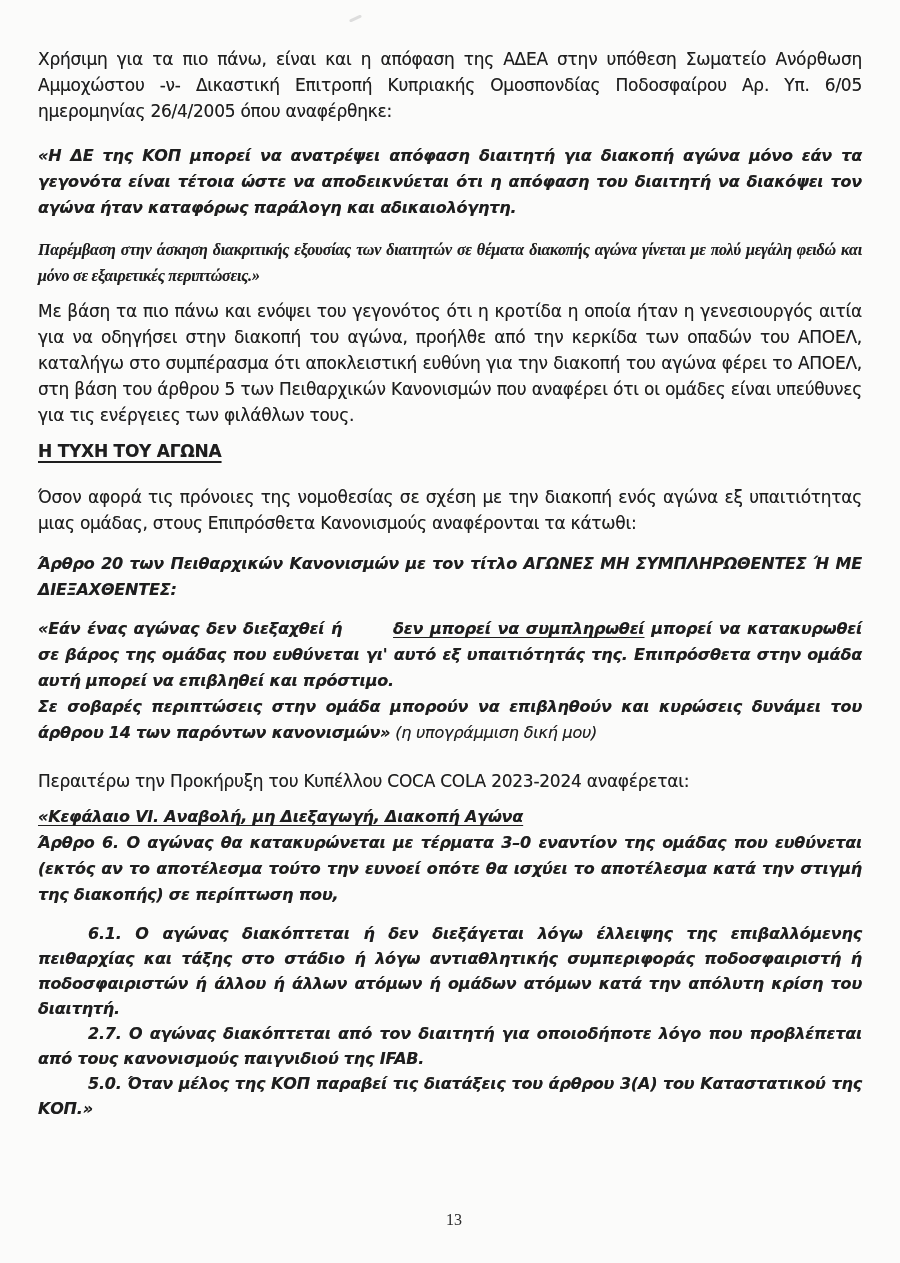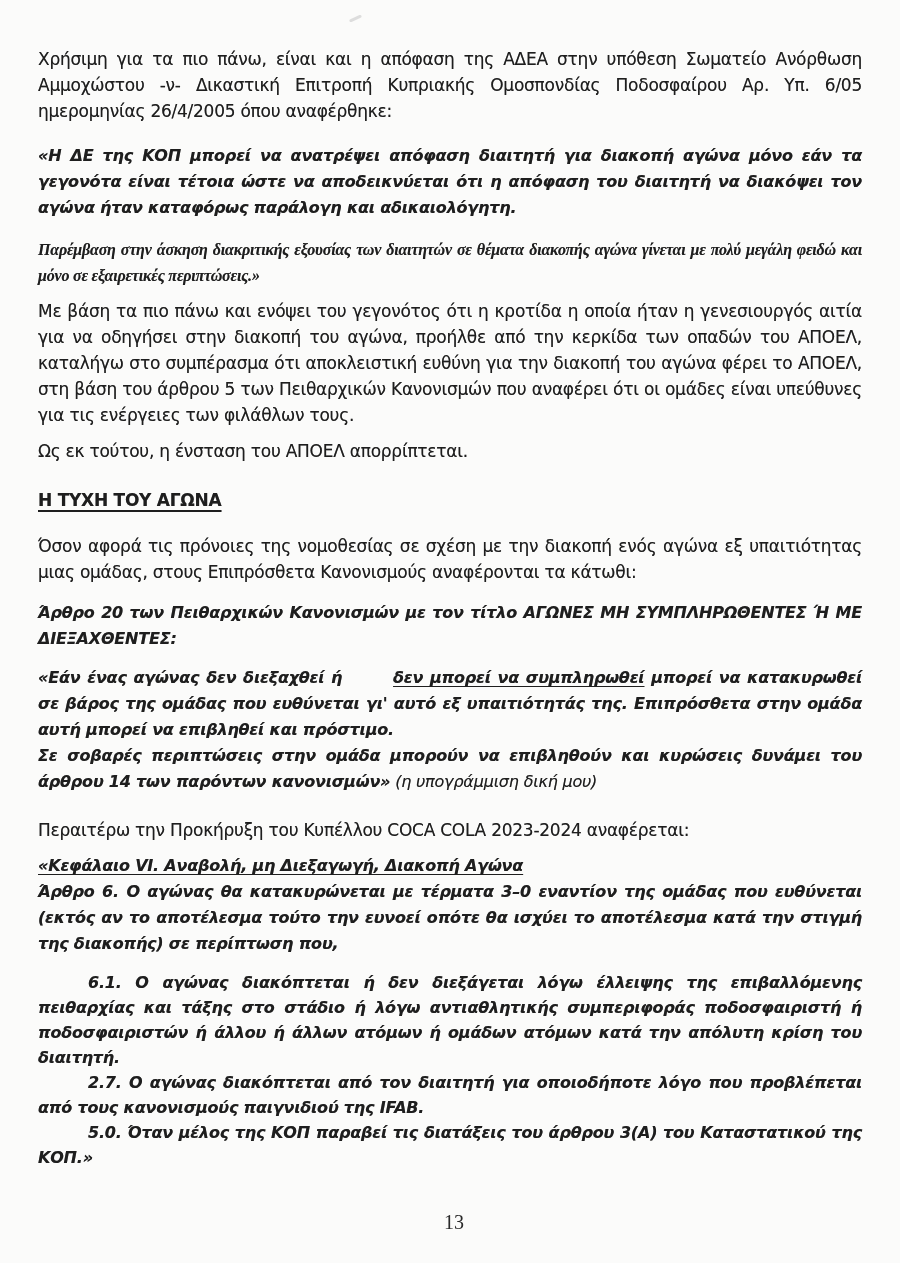--- a/index.html
+++ b/index.html
@@ -63,21 +63,21 @@
   .g22 { margin-bottom: 22px !important; }
   .g23 { margin-bottom: 23px !important; }
 
   .page-number {
     position: absolute;
     left: 8px;
     right: 0;
     top: 1211px;
     text-align: center;
     font-family: "Liberation Serif", serif;
-    font-size: 20px;
+    font-size: 16px;
     color: #2a2a2a;
   }
 
   .smudge {
     position: absolute;
     left: 349px;
     top: 17px;
     width: 13px;
     height: 3px;
     background: #c4c4c4;
@@ -96,21 +96,20 @@
   <div class="text-block">
 
     <p class="g19">Χρήσιμη για τα πιο πάνω, είναι και η απόφαση της ΑΔΕΑ στην υπόθεση Σωματείο Ανόρθωση Αμμοχώστου -ν- Δικαστική Επιτροπή Κυπριακής Ομοσπονδίας Ποδοσφαίρου Αρ. Υπ. 6/05 ημερομηνίας 26/4/2005 όπου αναφέρθηκε:</p>
 
     <p class="bi g16">«Η ΔΕ της ΚΟΠ μπορεί να ανατρέψει απόφαση διαιτητή για διακοπή αγώνα μόνο εάν τα γεγονότα είναι τέτοια ώστε να αποδεικνύεται ότι η απόφαση του διαιτητή να διακόψει τον αγώνα ήταν καταφόρως παράλογη και αδικαιολόγητη.</p>
 
     <p class="bi g9">Παρέμβαση στην άσκηση διακριτικής εξουσίας των διαιτητών σε θέματα διακοπής αγώνα γίνεται με πολύ μεγάλη φειδώ και μόνο σε εξαιρετικές περιπτώσεις.»</p>
 
     <p class="g10">Με βάση τα πιο πάνω και ενόψει του γεγονότος ότι η κροτίδα η οποία ήταν η γενεσιουργός αιτία για να οδηγήσει στην διακοπή του αγώνα, προήλθε από την κερκίδα των οπαδών του ΑΠΟΕΛ, καταλήγω στο συμπέρασμα ότι αποκλειστική ευθύνη για την διακοπή του αγώνα φέρει το ΑΠΟΕΛ, στη βάση του άρθρου 5 των Πειθαρχικών Κανονισμών που αναφέρει ότι οι ομάδες είναι υπεύθυνες για τις ενέργειες των φιλάθλων τους.</p>
 
-    <p class="g23">Ως εκ τούτου, η ένσταση του ΑΠΟΕΛ απορρίπτεται.</p>
 
     <p class="section-heading g20">Η ΤΥΧΗ ΤΟΥ ΑΓΩΝΑ</p>
 
     <p class="g15">Όσον αφορά τις πρόνοιες της νομοθεσίας σε σχέση με την διακοπή ενός αγώνα εξ υπαιτιότητας μιας ομάδας, στους Επιπρόσθετα Κανονισμούς αναφέρονται τα κάτωθι:</p>
 
     <p class="bi g13">Άρθρο 20 των Πειθαρχικών Κανονισμών με τον τίτλο ΑΓΩΝΕΣ ΜΗ ΣΥΜΠΛΗΡΩΘΕΝΤΕΣ Ή ΜΕ ΔΙΕΞΑΧΘΕΝΤΕΣ:</p>
 
     <div class="para bi">
       <span>«Εάν ένας αγώνας δεν διεξαχθεί ή </span><span class="underlined">δεν μπορεί να συμπληρωθεί</span><span> μπορεί να κατακυρωθεί σε βάρος της ομάδας που ευθύνεται γι' αυτό εξ υπαιτιότητάς της. Επιπρόσθετα στην ομάδα αυτή μπορεί να επιβληθεί και πρόστιμο.</span>
     </div>

